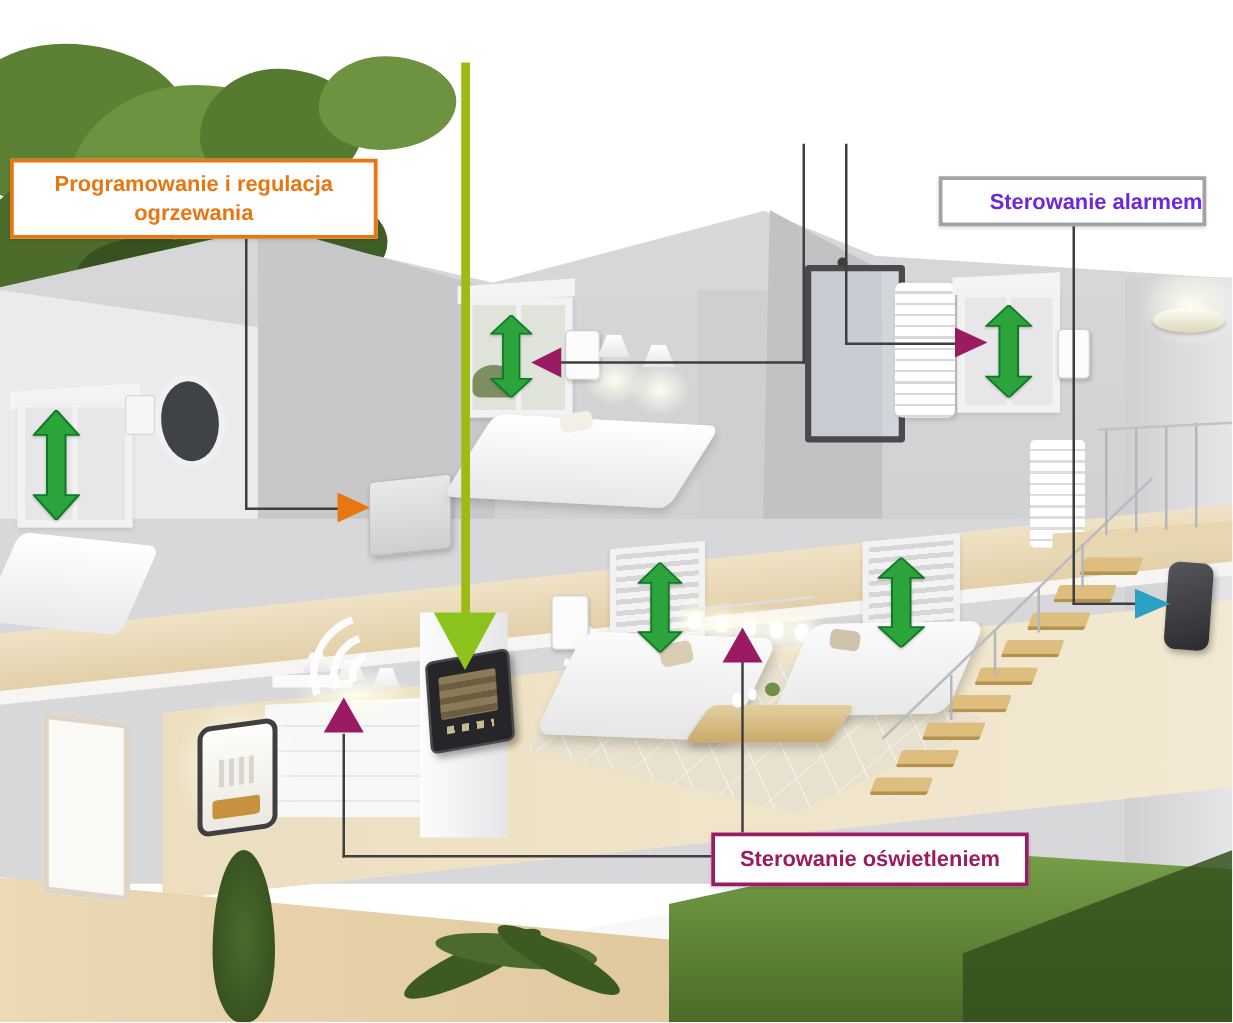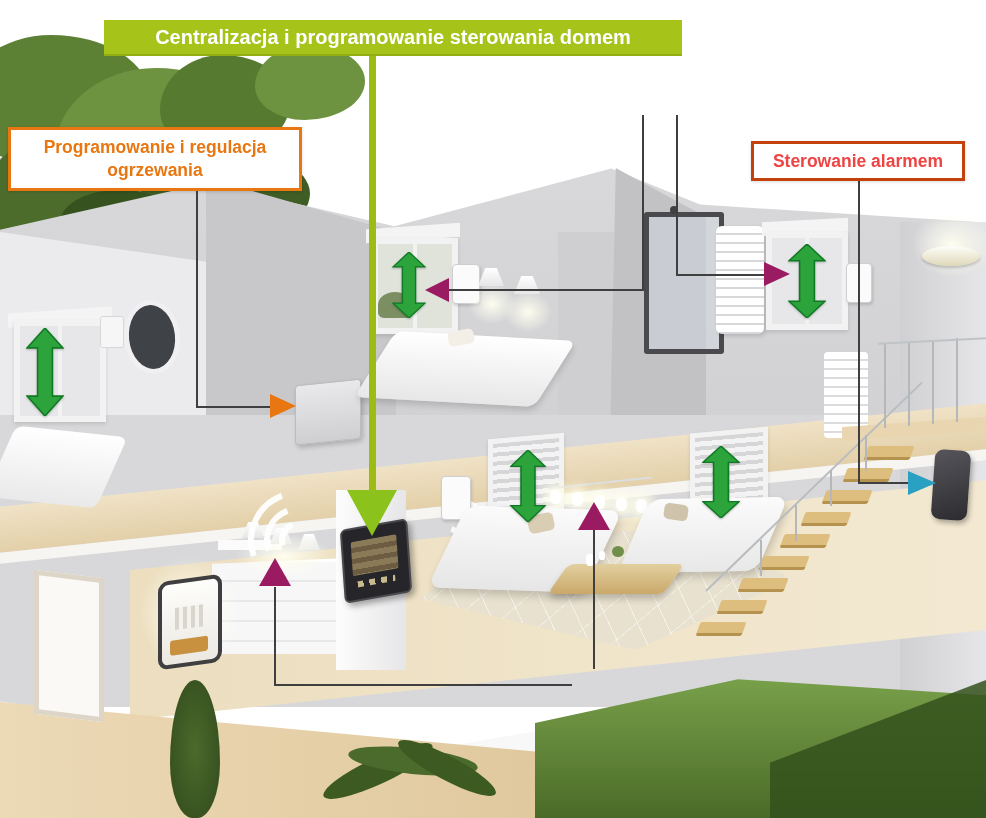--- a/index.html
+++ b/index.html
@@ -40,21 +40,21 @@
         border-radius:2px;transform:skewX(-20deg);}
   .rod{position:absolute;width:2px;background:#b4b8bb;}
   
   .callout{position:absolute;background:#fff;display:flex;align-items:center;justify-content:center;
            text-align:center;font-weight:bold;font-size:17.5px;line-height:1.3;box-shadow:0 1px 3px rgba(0,0,0,.15);}
   .banner{position:absolute;left:104px;top:20px;width:578px;height:34px;background:#a6c31a;
           border-bottom:2px solid #93ad12;color:#fff;font-weight:bold;font-size:20px;
           display:flex;align-items:center;justify-content:center;}
   .c-orange{border:3px solid #e87611;color:#e87611;}
   .c-magenta{border:3px solid #9b1b63;color:#9b1b63;}
-  .c-teal{border:3px solid #c2410c;color:#ef4444;}
+  .c-teal{border:3px solid #a3a3a3;color:#6d28d9;justify-content:flex-end;}
 </style>
 </head>
 <body>
 
 <div class="stage">
 
   <div class="blob" style="left:-40px;top:35px;width:190px;height:130px;background:#5d8134;"></div>
   <div class="blob" style="left:55px;top:68px;width:210px;height:150px;background:#6d9240;"></div>
   <div class="blob" style="left:-20px;top:138px;width:160px;height:120px;background:#4c6c2c;"></div>
   <div class="blob" style="left:160px;top:55px;width:130px;height:100px;background:#577a31;"></div>
@@ -222,21 +222,23 @@
   <div class="line" style="left:858px;top:179px;width:2px;height:305px;"></div>
   <div class="line" style="left:858px;top:482px;width:52px;height:2px;"></div>
   <div class="tri right" style="left:908px;top:471px;border-left:28px solid #2aa0c2;"></div>
 
   <div class="line" style="left:274px;top:684px;width:298px;height:2px;"></div>
   <div class="line" style="left:274px;top:587px;width:2px;height:99px;"></div>
   <div class="tri up" style="left:259px;top:558px;border-bottom:28px solid #9b1b63;"></div>
   <div class="line" style="left:593px;top:529px;width:2px;height:140px;"></div>
   <div class="tri up" style="left:578px;top:502px;border-bottom:28px solid #9b1b63;"></div>
 
-  <div class="banner">Centralizacja i programowanie sterowania domem</div>
   <div class="callout c-orange" style="left:8px;top:127px;width:294px;height:64px;padding:2px 8px;box-sizing:border-box;">
     <span>Programowanie i regulacja ogrzewania</span>
   </div>
   <div class="callout c-teal" style="left:751px;top:141px;width:214px;height:40px;box-sizing:border-box;">
     <span>Sterowanie alarmem</span>
   </div>
+  <div class="callout c-magenta" style="left:569px;top:666px;width:254px;height:43px;box-sizing:border-box;">
+    <span>Sterowanie oświetleniem</span>
+  </div>
 
 </div>
 
 </body></html>

